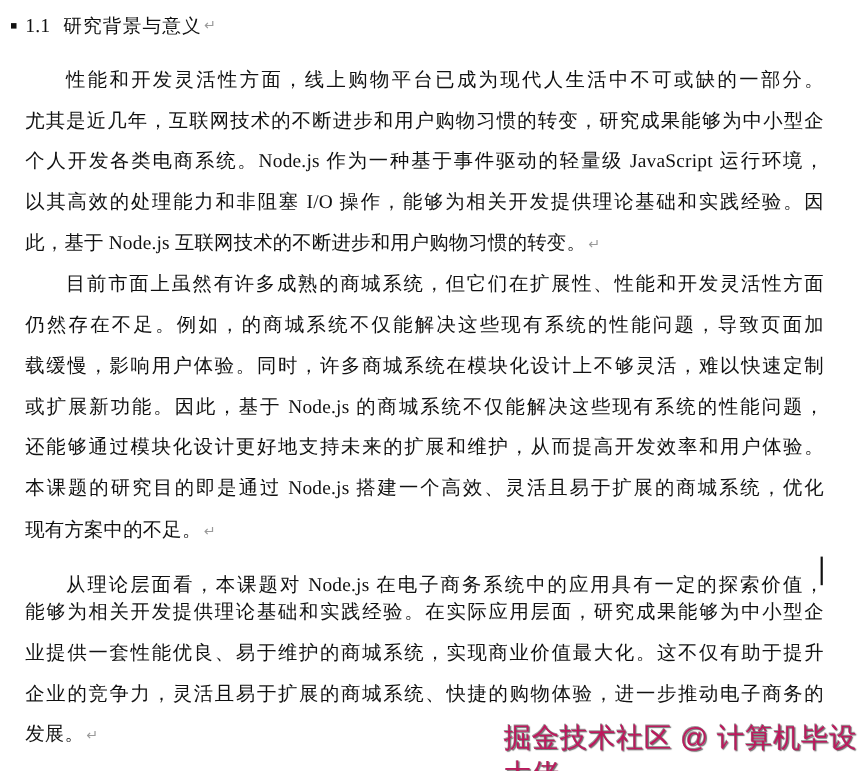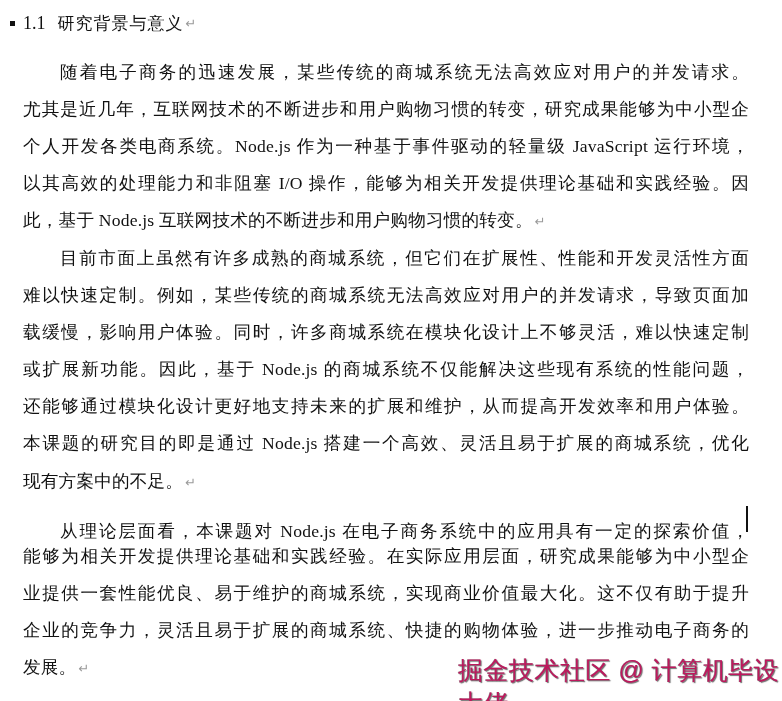--- a/index.html
+++ b/index.html
@@ -33,30 +33,30 @@
 <body>
 
 <div class="heading">
   <span class="bullet"></span>
   <span class="num">1.1</span>
   <span class="title">研究背景与意义</span>
   <span class="pilcrow">↵</span>
 </div>
 
 <div>
-  <div class="line indent" style="top:57px">随着电子商务的迅速发展，某些传统的商城系统无法高效应对用户的并发请求。</div>
+  <div class="line indent" style="top:57px">性能和开发灵活性方面，线上购物平台已成为现代人生活中不可或缺的一部分。</div>
   <div class="line" style="top:94px">尤其是近几年，互联网技术的不断进步和用户购物习惯的转变，研究成果能够为中小型企</div>
   <div class="line" style="top:131px">个人开发各类电商系统。Node.js 作为一种基于事件驱动的轻量级 JavaScript 运行环境，</div>
   <div class="line" style="top:168px">以其高效的处理能力和非阻塞 I/O 操作，能够为相关开发提供理论基础和实践经验。因</div>
   <div class="line last" style="top:205px"><span>此，基于 Node.js 互联网技术的不断进步和用户购物习惯的转变。</span><span class="pilcrow">↵</span></div>
 </div>
 
 <div>
   <div class="line indent" style="top:243px">目前市面上虽然有许多成熟的商城系统，但它们在扩展性、性能和开发灵活性方面</div>
-  <div class="line" style="top:280px">难以快速定制。例如，某些传统的商城系统无法高效应对用户的并发请求，导致页面加</div>
+  <div class="line" style="top:280px">仍然存在不足。例如，的商城系统不仅能解决这些现有系统的性能问题，导致页面加</div>
   <div class="line" style="top:317px">载缓慢，影响用户体验。同时，许多商城系统在模块化设计上不够灵活，难以快速定制</div>
   <div class="line" style="top:354px">或扩展新功能。因此，基于 Node.js 的商城系统不仅能解决这些现有系统的性能问题，</div>
   <div class="line" style="top:391px">还能够通过模块化设计更好地支持未来的扩展和维护，从而提高开发效率和用户体验。</div>
   <div class="line" style="top:428px">本课题的研究目的即是通过 Node.js 搭建一个高效、灵活且易于扩展的商城系统，优化</div>
   <div class="line last" style="top:466px"><span>现有方案中的不足。</span><span class="pilcrow">↵</span></div>
 </div>
 
 <div>
   <div class="line indent" style="top:516px">从理论层面看，本课题对 Node.js 在电子商务系统中的应用具有一定的探索价值，</div>
   <div class="line" style="top:541px">能够为相关开发提供理论基础和实践经验。在实际应用层面，研究成果能够为中小型企</div>

